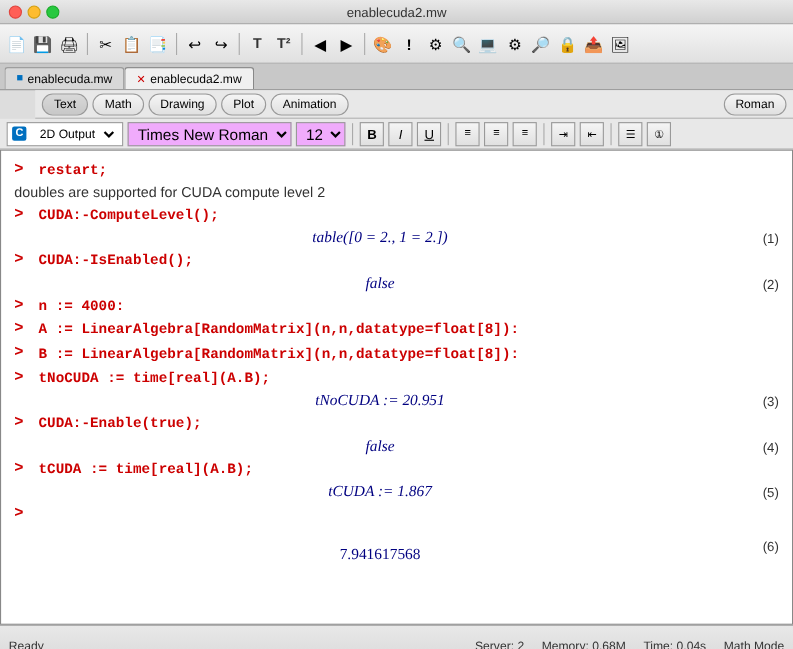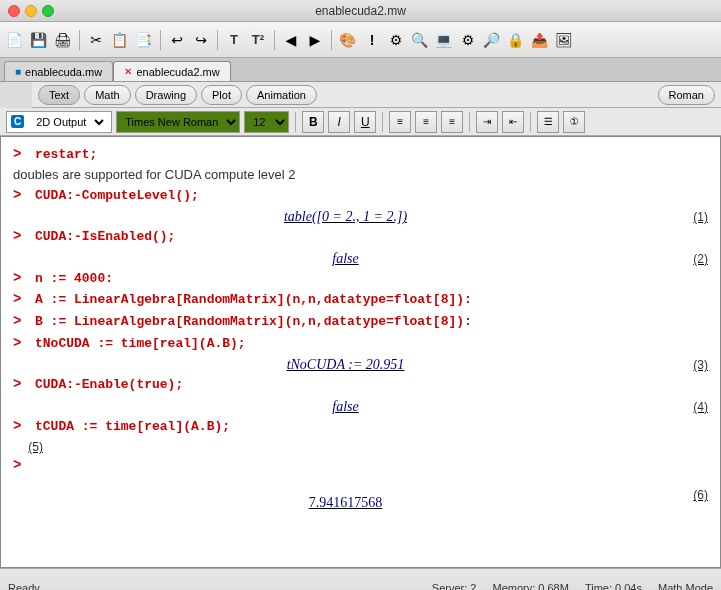--- a/index.html
+++ b/index.html
@@ -111,23 +111,23 @@
       background: #e8e8e8;
       height: 28px;
       display: flex;
       align-items: center;
       padding: 0 6px;
       border-bottom: 1px solid #aaa;
       gap: 4px;
     }
     .format-select {
       height: 22px;
-      font-size: 11px;
-      border: 1px solid #999;
-      background: #4d7c0f;
+      font-size: 14px;
+      border: 1px solid #999;
+      background: #f0abfc;
       padding: 0 4px;
     }
     .fmt-btn {
       width: 22px; height: 22px;
       border: 1px solid #999;
       background: linear-gradient(180deg, #f5f5f5 0%, #e0e0e0 100%);
       cursor: pointer;
       display: flex; align-items: center; justify-content: center;
       font-size: 12px;
     }
@@ -179,21 +179,20 @@
       font-family: 'Courier New', Courier, monospace;
       font-size: 13px;
       font-weight: bold;
       line-height: 1.5;
     }
     .result-line {
       display: flex;
       align-items: center;
       justify-content: space-between;
       padding: 2px 0;
-      text-decoration: underline;
     }
     .result-num {
       color: #333;
       font-family: Arial, sans-serif;
       font-size: 12px;
       min-width: 30px;
       text-align: right;
     }
     .plain-text {
       color: #333;
@@ -382,20 +381,23 @@
     </div>
     <span class="result-num">(4)</span>
   </div>
 
   <div class="code-line">
     <span class="prompt">&gt;</span>
     <span class="code-text">tCUDA := time[real](A.B);</span>
   </div>
 
   <div class="result-line">
+    <div style="flex:1;text-align:center;">
+      <span style="color:#000080;font-family:'Times New Roman',serif;font-style:italic;font-size:14px;">tCUDA := 1.867</span>
+    </div>
     <span class="result-num">(5)</span>
   </div>
 
   <div class="code-line">
     <span class="prompt">&gt;</span>
   </div>
 
   <div class="result-line">
     <div style="flex:1;text-align:center;margin-top:15px;">
       <span style="color:#000080;font-family:'Times New Roman',serif;font-size:14px;">7.941617568</span>

